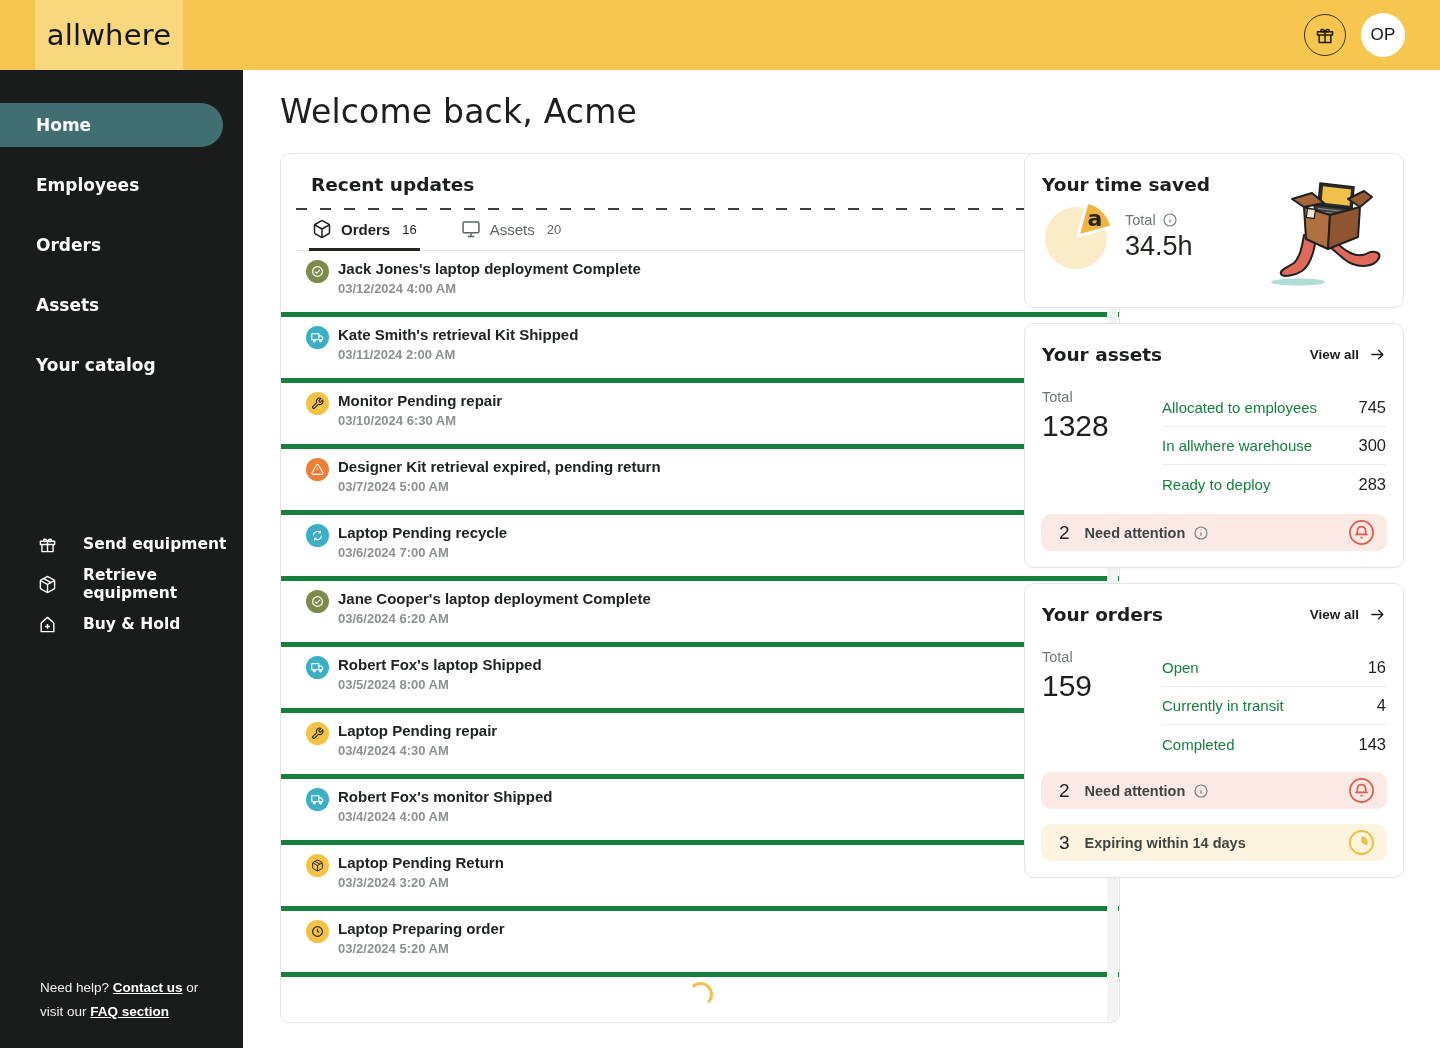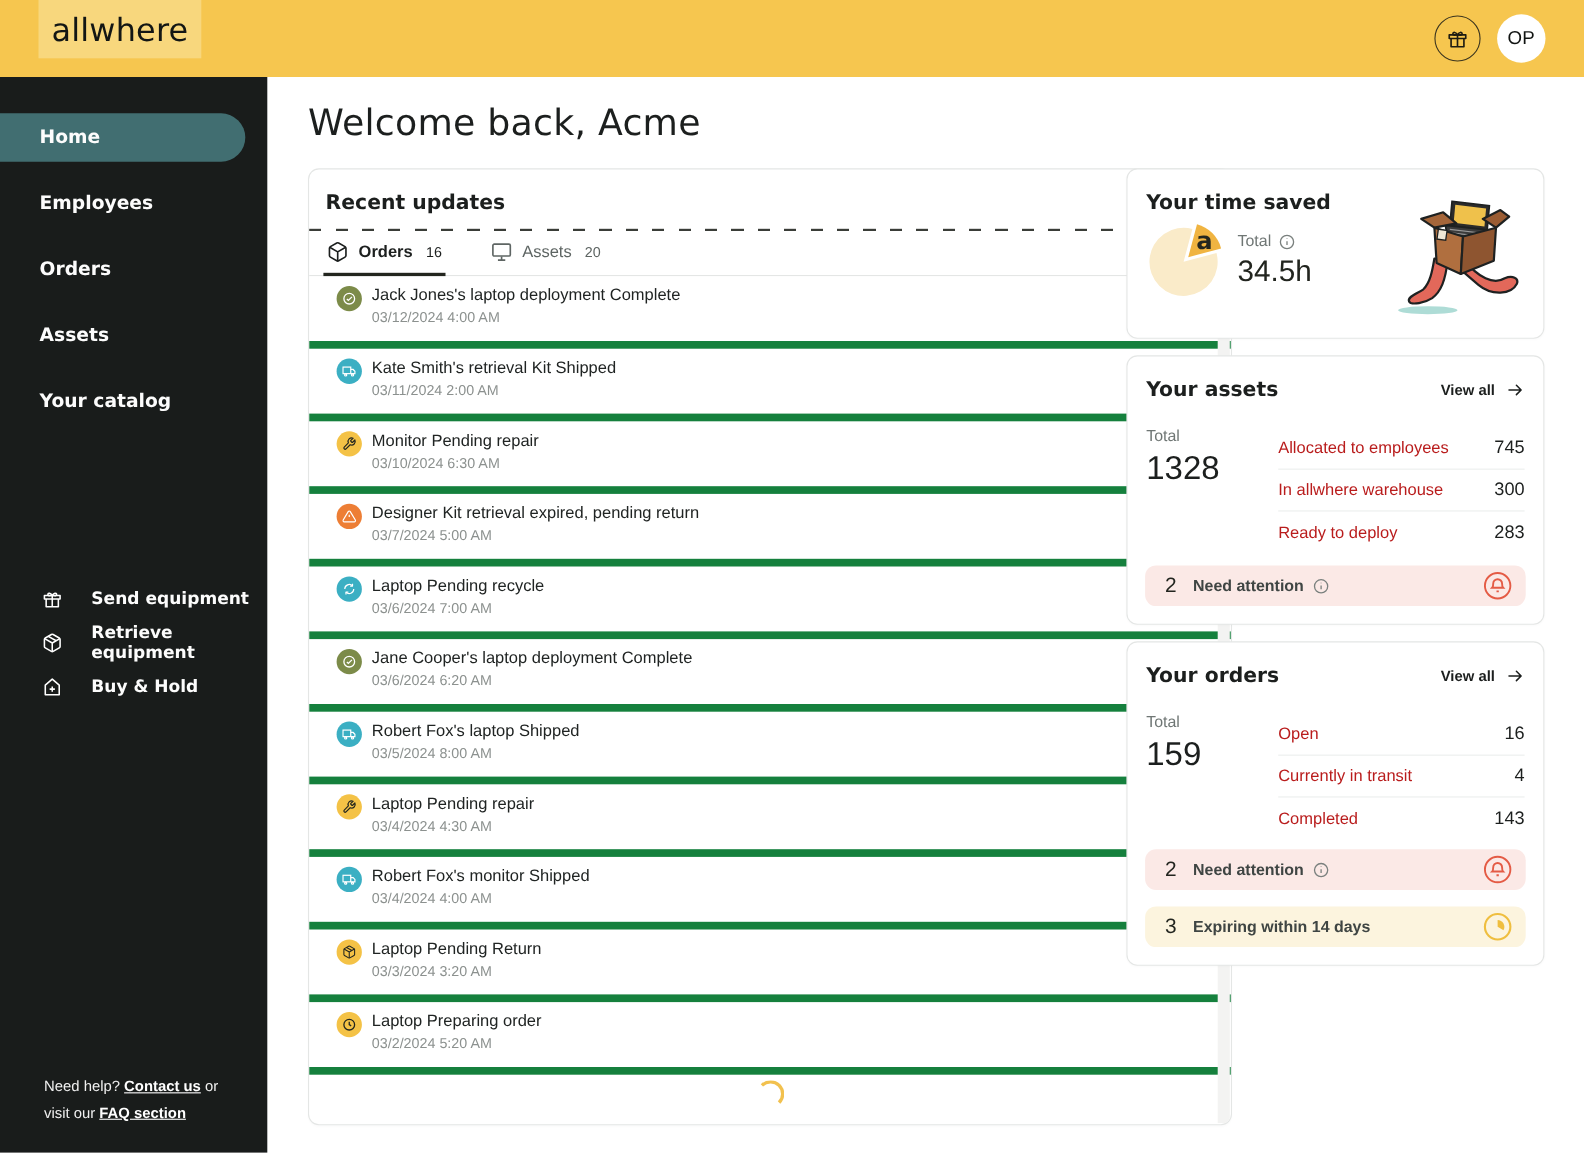--- a/index.html
+++ b/index.html
@@ -3,21 +3,21 @@
 <meta charset="utf-8">
 <style>
   * { margin:0; padding:0; box-sizing:border-box; }
   html,body { width:1440px; height:1048px; overflow:hidden; }
   body { font-family:"Liberation Sans", sans-serif; background:#fff; color:#1C1F1E; }
   [data-interactable="true"] { cursor:pointer; }
   .app { position:relative; width:1440px; height:1048px; overflow:hidden; }
 
   
   .header { position:absolute; top:0; left:0; right:0; height:70px; background:#F6C64F; z-index:5; }
-  .logo-box { position:absolute; left:35px; top:0; width:148px; height:53px; background:#F8D77D; display:flex; align-items:center; justify-content:center; }
+  .logo-box { position:absolute; left:35px; top:0; width:148px; height:70px; background:#F8D77D; display:flex; align-items:center; justify-content:center; }
   .logo-text { font-family:"DejaVu Sans", sans-serif; font-size:29px; font-weight:500; color:#131614; letter-spacing:0.2px; }
   .header-right { position:absolute; right:35px; top:13px; display:flex; gap:15px; align-items:center; }
   .gift-btn { width:42px; height:42px; border-radius:50%; border:1.5px solid #3A341E; background:transparent; display:flex; align-items:center; justify-content:center; color:#1E1C12; }
   .gift-btn svg { width:20px; height:20px; }
   .avatar { width:44px; height:44px; border-radius:50%; background:#fff; display:flex; align-items:center; justify-content:center; font-size:17px; color:#101311; letter-spacing:0.3px; }
 
   
   .sidebar { position:absolute; left:0; top:70px; bottom:0; width:243px; background:#191C1B; color:#fff; z-index:4; }
   .nav { padding-top:33px; }
   .nav-item { position:relative; height:44px; display:flex; align-items:center; padding-left:36px; font-size:17px; font-weight:700; margin-bottom:16px; color:#FCFCFC; font-family:"DejaVu Sans", sans-serif; }
@@ -29,37 +29,37 @@
   .action-item svg { width:19px; height:19px; }
   .help { position:absolute; left:40px; bottom:24px; width:180px; font-size:13.5px; color:#F0F0F0; line-height:24px; }
   .help a { color:#fff; font-weight:700; text-decoration:underline; }
 
   
   .content { position:absolute; left:243px; top:70px; right:0; bottom:0; background:#fff; }
   .welcome { position:absolute; left:37px; top:22px; font-family:"DejaVu Sans", sans-serif; font-size:33px; font-weight:500; color:#1C1F1E; letter-spacing:0.2px; }
   .card { position:absolute; background:#fff; border:1px solid #E4E6E5; border-radius:10px; box-shadow:0 1px 2px rgba(0,0,0,0.02); }
 
   
-  .card-updates { left:37px; top:83px; width:840px; height:870px; overflow:hidden; }
+  .card-updates { left:37px; top:83px; width:840px; height:870px; overflow:hidden;padding-left:15px; }
   .cu-head { display:flex; justify-content:space-between; align-items:center; padding:20px 16px 13px 15px; }
   .cu-title { font-family:"DejaVu Sans", sans-serif; font-size:18.5px; font-weight:700; color:#1C1F1E; }
   .cu-range { font-size:14px; color:#6F7674; }
   .cu-tabs { position:relative; display:flex; gap:38px; padding-left:13px; border-bottom:1px solid #E4E6E5; height:43px; }
   .cu-tabs::before { content:""; position:absolute; top:0; left:0; right:0; height:2px;
     background:repeating-linear-gradient(90deg,#3A3D38 0 11px, transparent 11px 24px); }
   .tab { display:flex; align-items:center; gap:9px; padding:0 3px; position:relative; font-size:15px; color:#5E6563; }
   .tab .t-icon { width:20px; height:20px; display:flex; }
   .tab svg { width:20px; height:20px; }
   .tab-label { font-weight:400; }
   .tab-count { font-size:13px; margin-left:3px; }
   .tab.active { color:#1C1F1E; }
   .tab.active .tab-label { font-weight:700; }
   .tab.active::after { content:""; position:absolute; left:0; right:0; bottom:-1px; height:3px; background:#23261F; }
   .cu-list { position:absolute; top:97px; left:0; right:0; bottom:0; overflow:hidden; }
-  .u-row { position:relative; height:66px; border-bottom:7px solid #15803d; }
+  .u-row { position:relative; height:66px; border-bottom:5px solid #15803d;font-weight:bold; }
   .u-icon { position:absolute; left:25px; top:9px; width:23px; height:23px; border-radius:50%; color:#fff; display:flex; align-items:center; justify-content:center; }
   .u-icon svg { width:13px; height:13px; }
   .u-icon.dark-glyph { color:#23261F; }
   .u-title { padding:9px 0 0 57px; font-size:15px; color:#202423; }
   .u-ts { padding:4px 0 0 57px; font-size:13px; color:#8C918F; }
   .spinner-wrap { display:flex; justify-content:center; padding-top:5px; }
   .spinner { width:25px; height:25px; border-radius:50%; border:3px solid transparent; border-top-color:#F2C14E; border-right-color:#F2C14E; animation:spin 1s linear infinite; }
   @keyframes spin { to { transform:rotate(360deg); } }
   .cu-scroll { position:absolute; top:97px; bottom:1px; right:1px; width:11px; background:#F3F3F2; }
   .cu-thumb { position:absolute; top:200px; left:2px; width:7px; height:82px; background:#656565; border-radius:4px; }
@@ -80,21 +80,21 @@
   .illus { position:absolute; right:13px; top:25px; }
 
   .card-assets { top:253px; height:245px; }
   .card-orders { top:513px; height:295px; }
   .rc-body { display:flex; padding:24px 17px 0 17px; }
   .total-col { width:120px; }
   .big-total { font-size:30px; color:#1C1F1E; margin-top:4px; font-weight:500; }
   .stats { flex:1; }
   .stat-row { display:flex; justify-content:space-between; align-items:center; height:38px; border-bottom:1px solid #ECEEED; }
   .stat-row:last-child { border-bottom:none; }
-  .stat-label { font-size:15px; color:#b91c1c; }
+  .stat-label { font-size:15px; color:#15803d; }
   .stat-value { font-size:16.5px; color:#1C1F1E; font-weight:500; }
   .alerts { position:absolute; left:16px; right:16px; bottom:16px; display:flex; flex-direction:column; gap:15px; }
   .alert-pill { height:37px; border-radius:10px; display:flex; align-items:center; padding:0 12px 0 18px; }
   .alert-count { font-size:19px; color:#22251F; margin-right:15px; }
   .alert-label { font-size:14.5px; font-weight:700; color:#3F4543; display:flex; align-items:center; gap:8px; }
   .alert-right { margin-left:auto; width:27px; height:27px; display:flex; }
   .alert-right svg { width:27px; height:27px; }
 </style>
 </head>
 <body>

